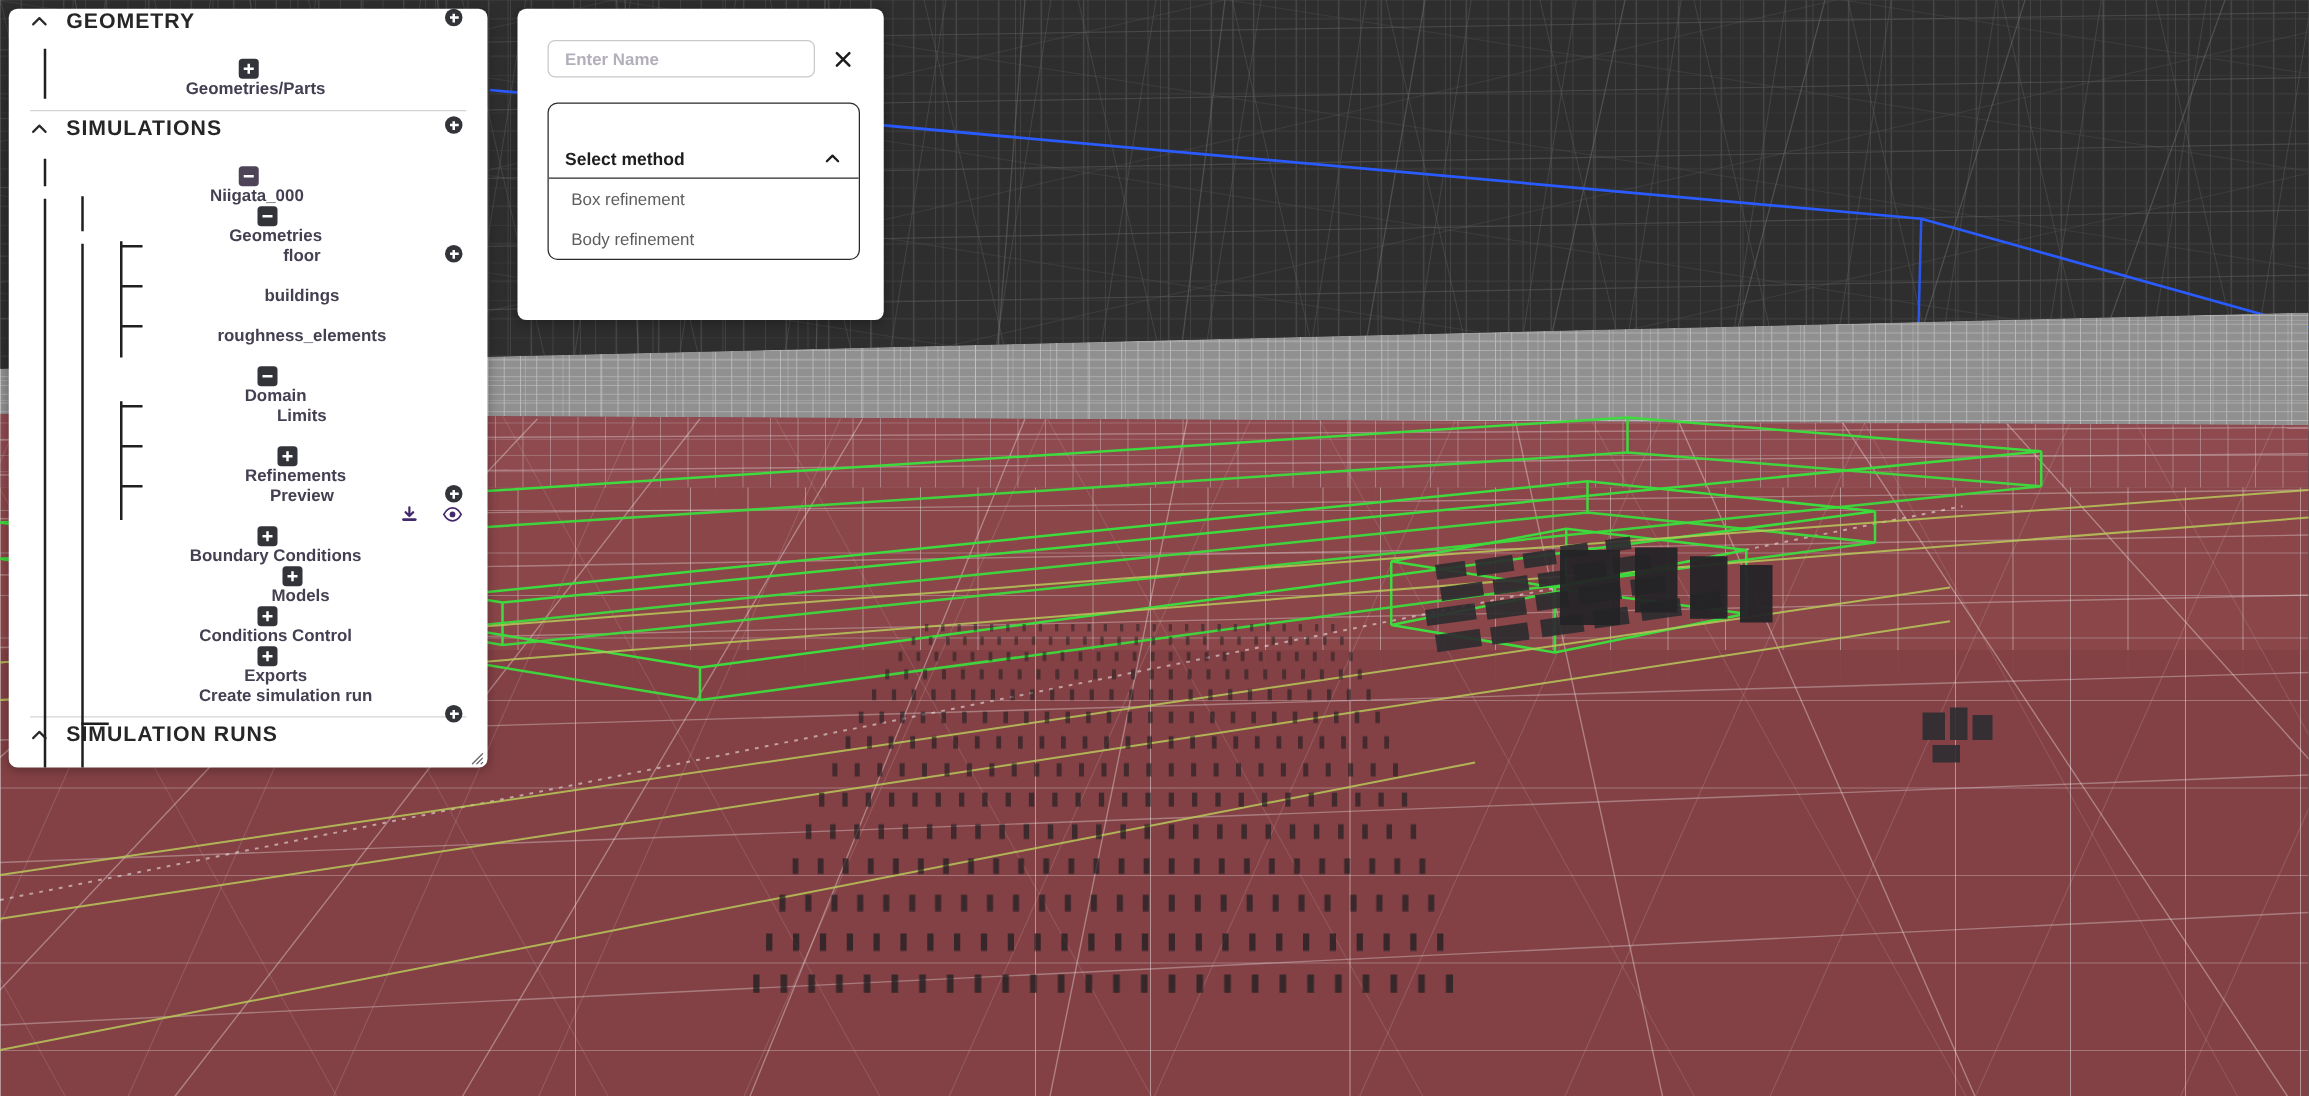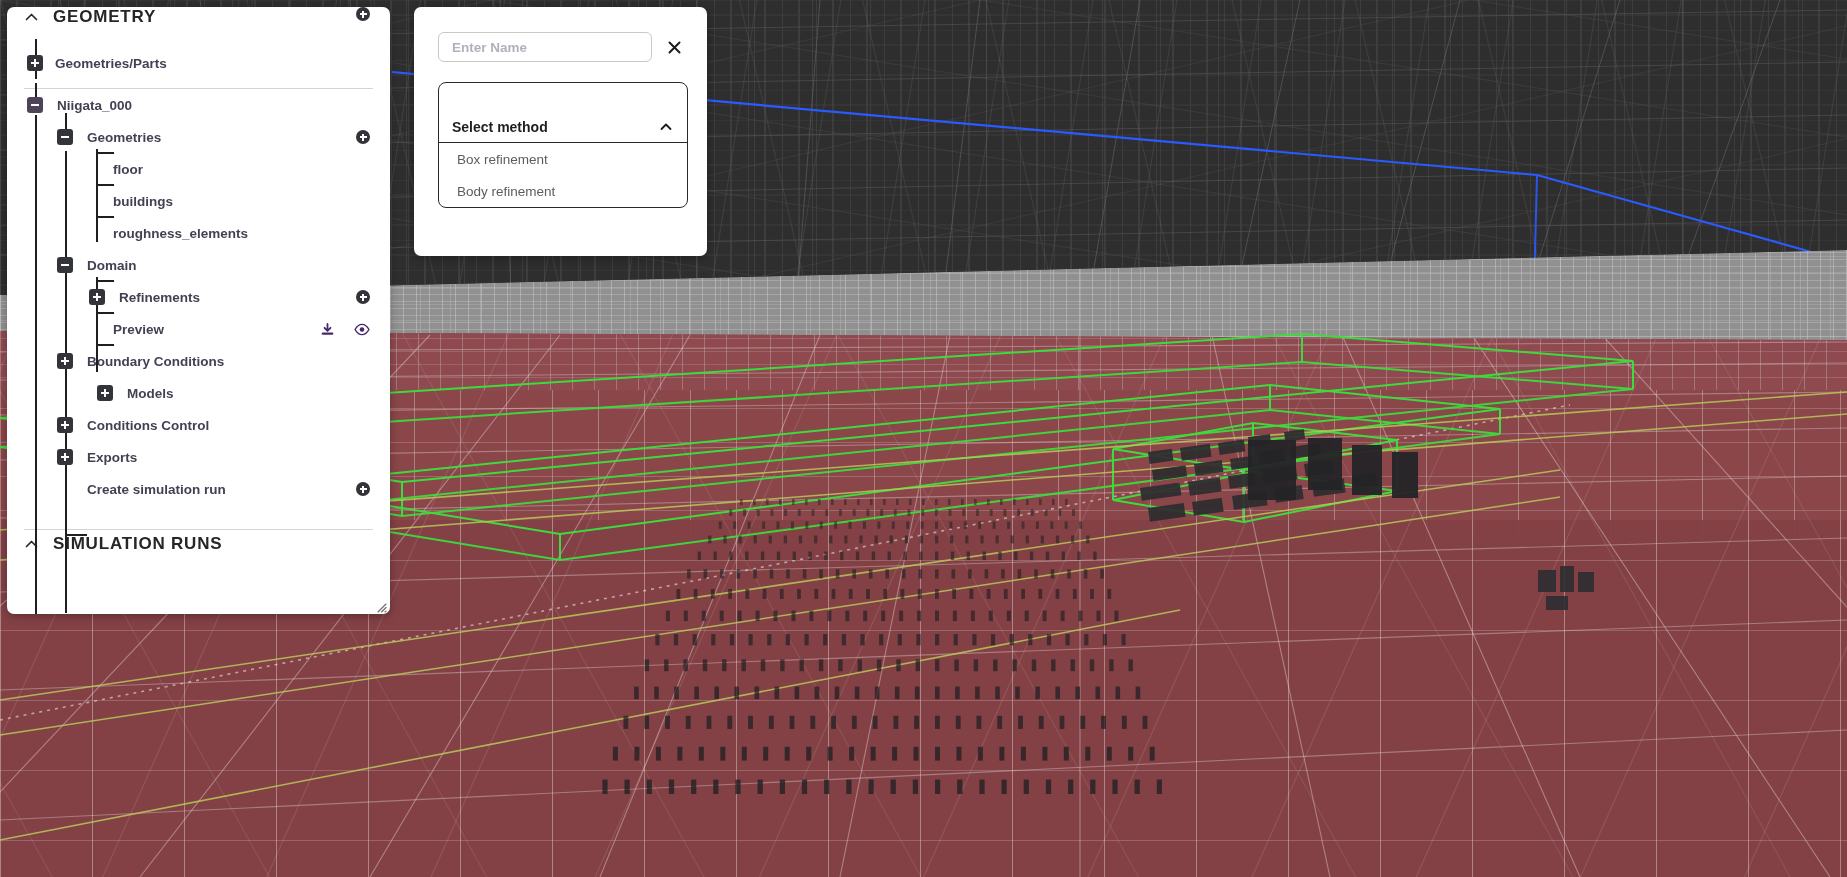--- a/index.html
+++ b/index.html
@@ -66,20 +66,21 @@
   }
   .chev svg { display: block; }
 
   
   .trow {
     position: relative;
     display: flex;
     align-items: center;
     height: 32px;
     padding-right: 20px;
+    flex-direction: column;
   }
   .trow .label {
     font-size: 13.5px;
     font-weight: 700;
     color: #453f52;
     white-space: nowrap;
   }
   .trow .icons {
     margin-left: auto;
     display: flex;
@@ -821,20 +822,32 @@
             <i class="v"></i>
           </span>
         <span class="label" style="margin-left:12px;">Geometries/Parts</span>
       </div>
     </div>
   </div>
 
   <div class="section-divider"></div>
 
   <div class="section">
+    <div class="section-header" style="margin-top:4px;">
+      <span class="chev">
+        <svg width="17" height="17" viewBox="0 0 17 17">
+            <path d="M3.5 10.5 L8.5 5.5 L13.5 10.5" stroke="#2a2a2a" stroke-width="1.7" fill="none" stroke-linecap="round" stroke-linejoin="round"></path>
+          </svg>
+      </span>
+      <span class="title">SIMULATIONS</span>
+      <span class="plus-circle">
+          <i class="h"></i>
+          <i class="v"></i>
+        </span>
+    </div>
 
     <div id="tree" style="height:440px;">
 
       <div class="vline" style="left:28px; top:-6px; height:22px;"></div>
       <div class="vline" style="left:28px; top:26px; height:556px;"></div>
 
       <div class="vline" style="left:58px; top:24px; height:28px;"></div>
       <div class="vline" style="left:58px; top:62px; height:462px;"></div>
 
       <div class="vline" style="left:89px; top:60px; height:93px;"></div>
@@ -879,20 +892,23 @@
         <span class="label">roughness_elements</span>
       </div>
 
       <div class="trow" style="padding-left:50px;">
         <span class="sqbtn">
             <i class="h"></i>
           </span>
         <span class="label" style="margin-left:14px;">Domain</span>
       </div>
 
+      <div class="trow" style="padding-left:106px;">
+        <span class="label">Limits</span>
+      </div>
 
       <div class="trow" style="padding-left:82px;">
         <span class="sqbtn">
             <i class="h"></i>
             <i class="v"></i>
           </span>
         <span class="label" style="margin-left:14px;">Refinements</span>
         <span class="icons">
           <span class="plus-circle">
               <i class="h"></i>

